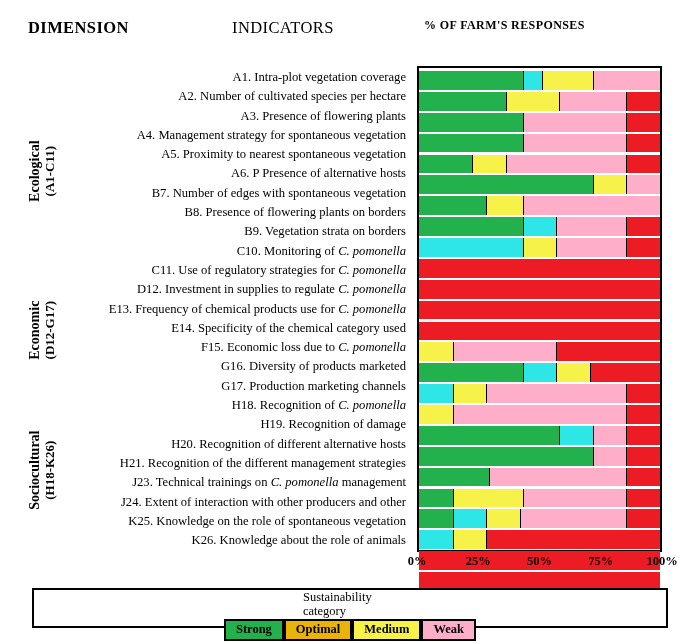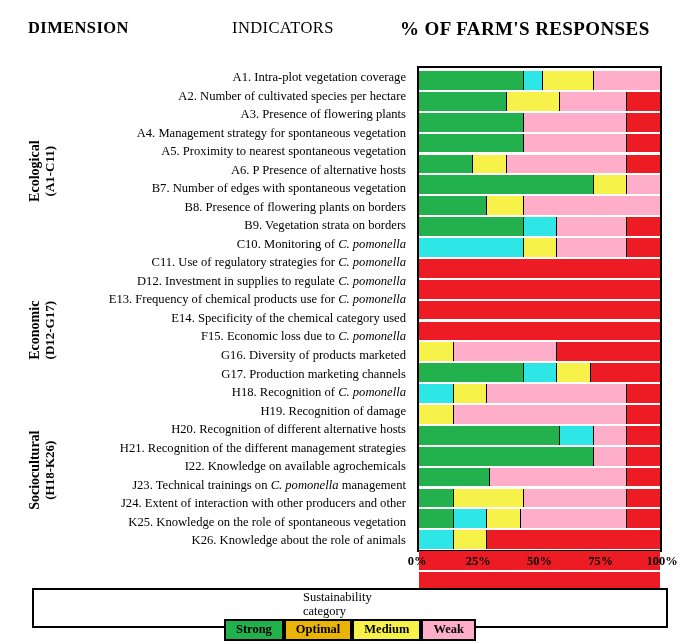--- a/index.html
+++ b/index.html
@@ -12,21 +12,21 @@
     position:relative;
   }
   .wrap{position:relative;width:699px;height:644px;}
 
   
   .header{
     position:absolute;top:18px;left:0;width:699px;height:26px;
   }
   .h-dim{position:absolute;left:28px;top:0;font-weight:bold;font-size:16.5px;letter-spacing:.4px;}
   .h-ind{position:absolute;left:232px;top:0;font-weight:normal;font-size:16.5px;letter-spacing:.4px;}
-  .h-pct{position:absolute;left:400px;top:0;font-weight:bold;font-size:19px;letter-spacing:.4px;}
+  .h-pct{position:absolute;left:424px;top:0;font-weight:bold;font-size:12px;letter-spacing:.4px;}
 
   
   .dim-label{
     position:absolute;
     font-weight:bold;
     font-size:14px;
     text-align:center;
     transform-origin:center center;
     white-space:nowrap;
   }
@@ -143,21 +143,20 @@
       <div class="ind">D12. Investment in supplies to regulate <i>C. pomonella</i></div>
       <div class="ind">E13. Frequency of chemical products use for <i>C. pomonella</i></div>
       <div class="ind">E14. Specificity of the chemical category used</div>
       <div class="ind">F15. Economic loss due to <i>C. pomonella</i></div>
       <div class="ind">G16. Diversity of products marketed</div>
       <div class="ind">G17. Production marketing channels</div>
       <div class="ind">H18. Recognition of <i>C. pomonella</i></div>
       <div class="ind">H19. Recognition of damage</div>
       <div class="ind">H20. Recognition of different alternative hosts</div>
       <div class="ind">H21.  Recognition of the different management strategies</div>
-      <div class="ind">I22. Knowledge on available agrochemicals</div>
       <div class="ind">J23. Technical trainings on <i>C. pomonella</i> management</div>
       <div class="ind">J24. Extent of interaction with other producers and other</div>
       <div class="ind">K25. Knowledge on the role of spontaneous vegetation</div>
       <div class="ind">K26. Knowledge about the role of animals</div>
     </div>
 
   <div class="plot">
     <div class="rows" id="rows">
         <div class="rowwrap">
           <div class="row">

